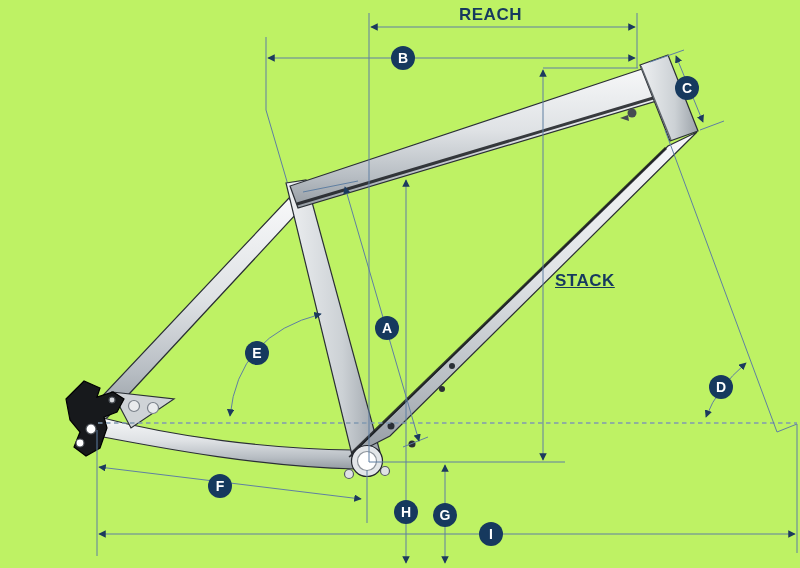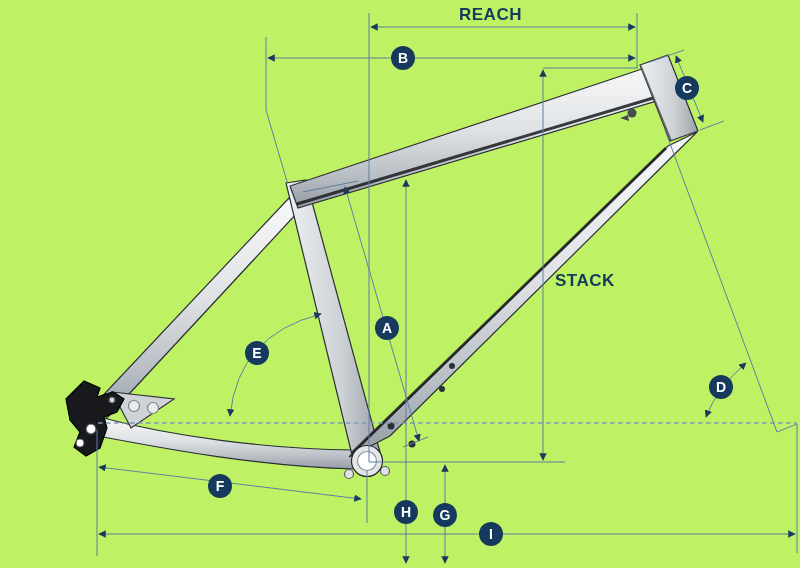--- a/index.html
+++ b/index.html
@@ -149,21 +149,21 @@
         <line x1="406" y1="180" x2="406" y2="563" marker-start="url(#arr)" marker-end="url(#arr)"></line>
       </g>
 
       <g>
         <line x1="99" y1="534" x2="795" y2="534" marker-start="url(#arr)" marker-end="url(#arr)"></line>
       </g>
     </g>
   </svg>
 
   <div class="dim-label" style="left:459px;top:5px;">REACH</div>
-  <div class="dim-label" style="left:555px;top:271px;">STACK</div>
+  <div class="dim-label" style="left:555px;top:271px;text-decoration:underline;">STACK</div>
 
   <div class="badge" style="left:387px;top:328px;">A</div>
   <div class="badge" style="left:403px;top:58px;">B</div>
   <div class="badge" style="left:687px;top:88px;">C</div>
   <div class="badge" style="left:721px;top:387px;">D</div>
   <div class="badge" style="left:257px;top:353px;">E</div>
   <div class="badge" style="left:220px;top:486px;">F</div>
   <div class="badge" style="left:445px;top:515px;">G</div>
   <div class="badge" style="left:406px;top:512px;">H</div>
   <div class="badge" style="left:491px;top:534px;">I</div>

